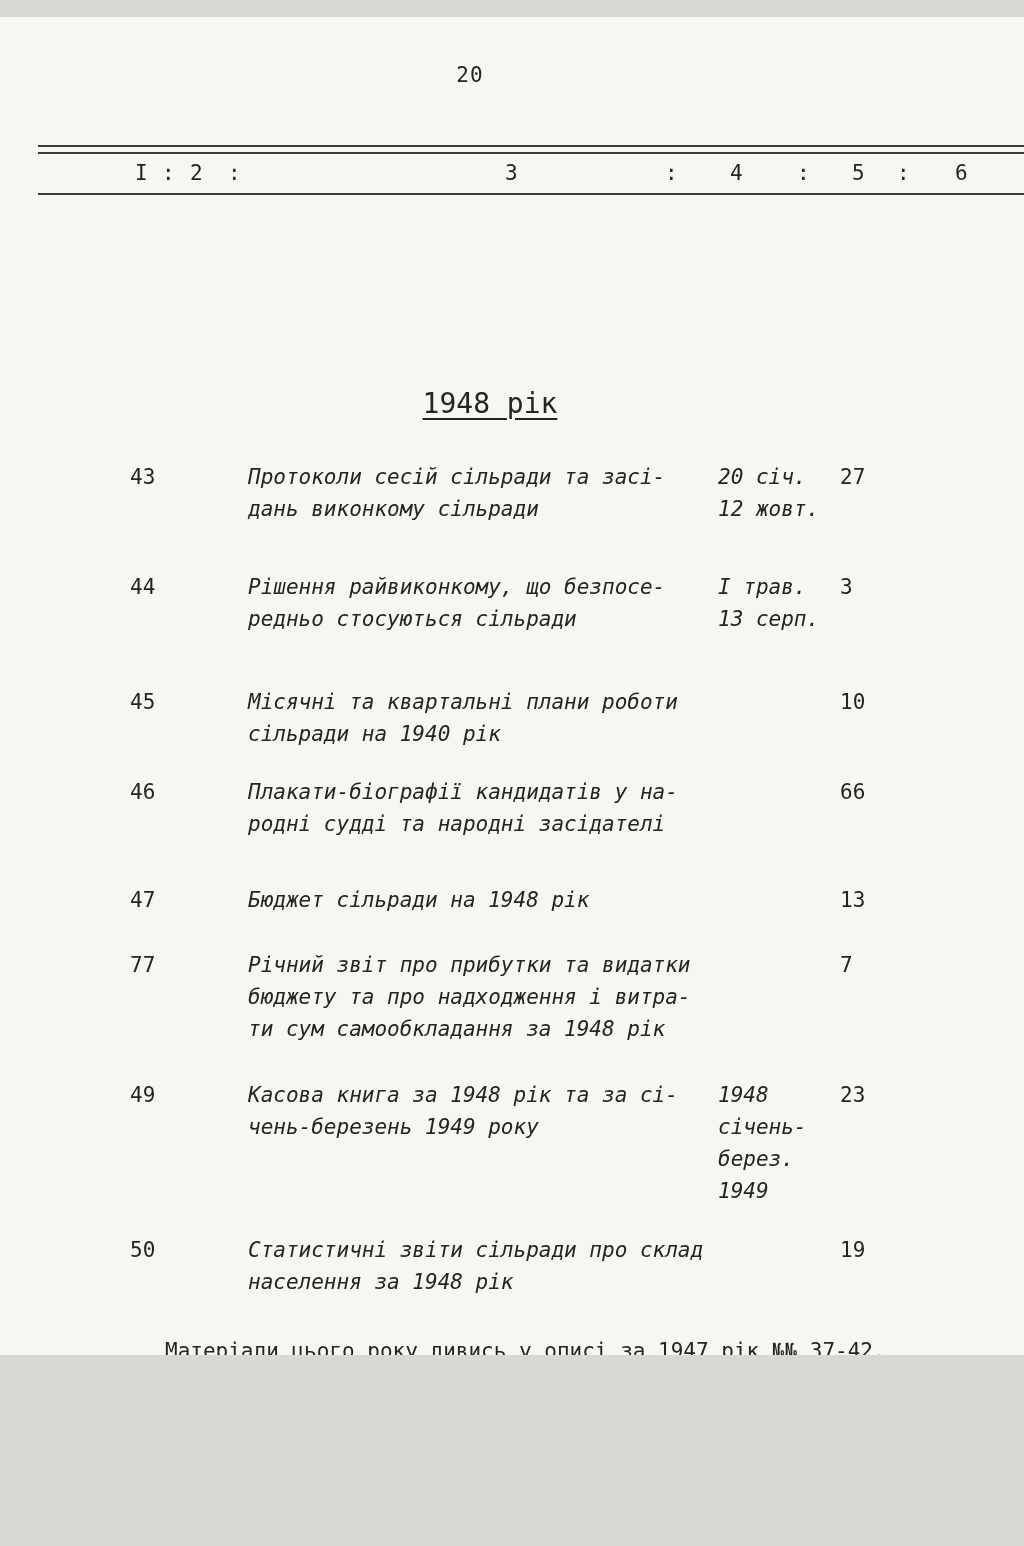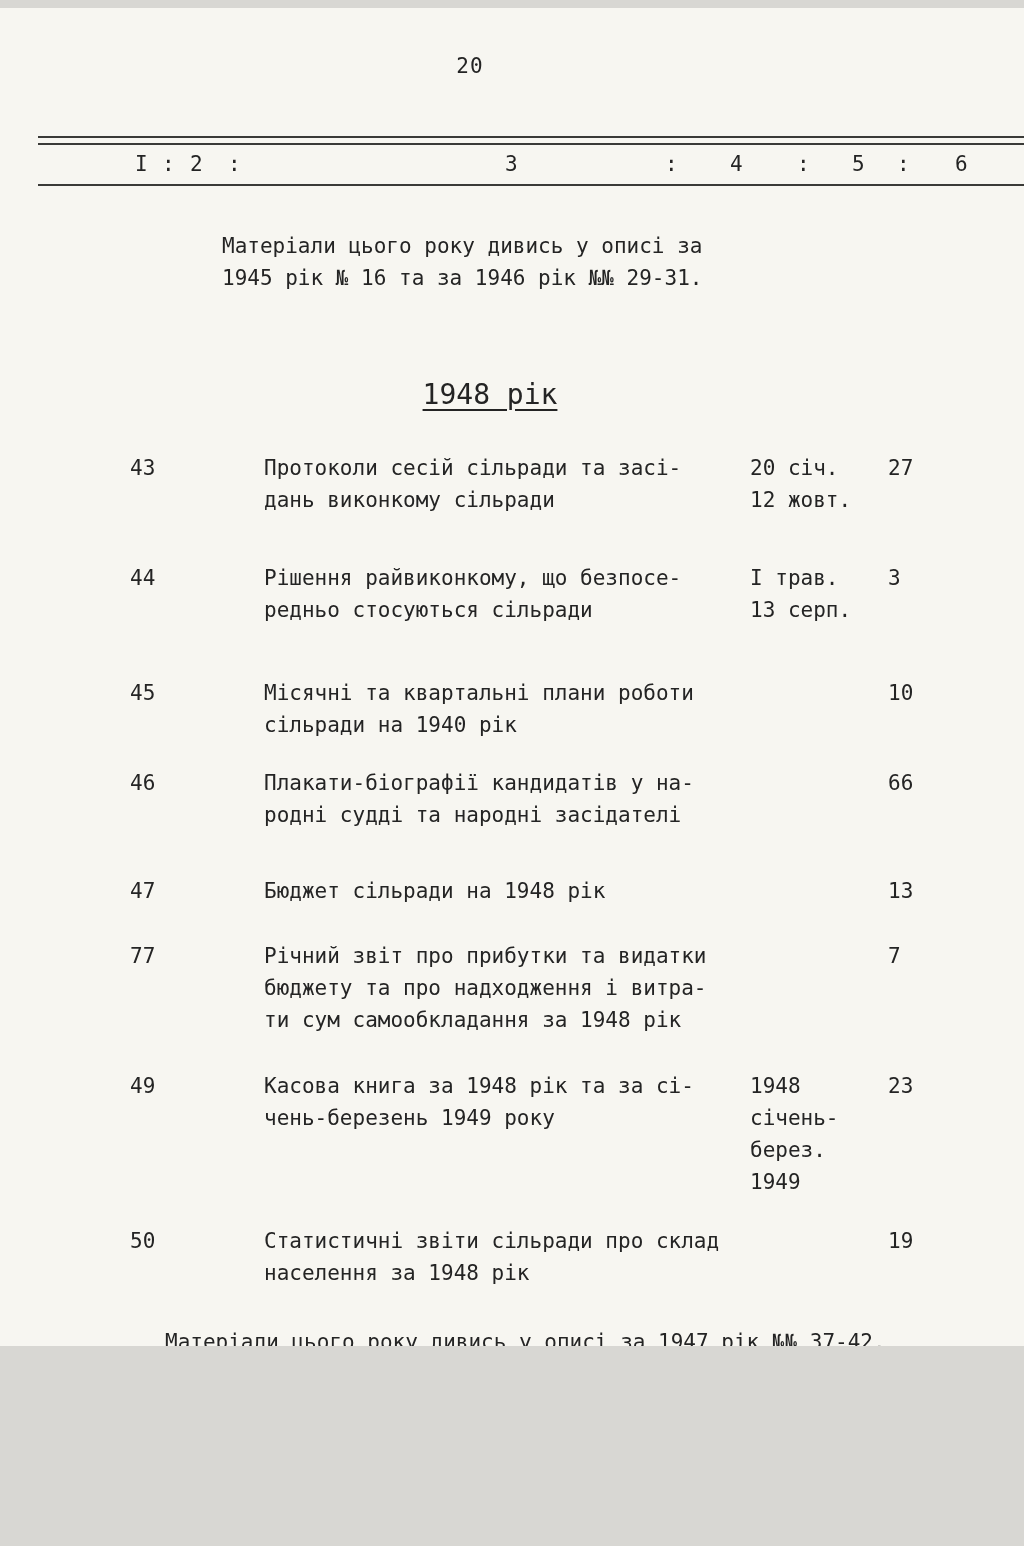--- a/index.html
+++ b/index.html
@@ -4,21 +4,21 @@
 <style>
   html, body {
     margin: 0;
     padding: 0;
     background: #d8d7d3;
   }
   .page {
     position: relative;
     width: 1024px;
     height: 1338px;
-    margin: 8px auto;
+    margin: 17px auto;
     background: #f7f6f1;
     font-family: "DejaVu Sans Mono", monospace;
     color: #242424;
     font-size: 21px;
     overflow: hidden;
   }
   .page-number {
     position: absolute;
     top: 46px;
     left: 370px;
@@ -75,24 +75,24 @@
   .entries {
     position: absolute;
     top: 444px;
     left: 130px;
     width: 762px;
   }
   .entry {
     display: grid;
     grid-template-columns: 118px 470px 122px 52px;
     line-height: 32px;
-    gap: 16px;
   }
   .col-desc, .col-dates {
     white-space: pre-line;
+    font-style: italic;
   }
   .col-count {
   }
   .note-bottom {
     position: absolute;
     top: 1318px;
     left: 165px;
     line-height: 32px;
     white-space: pre-line;
   }
@@ -115,22 +115,20 @@
     <span style="left:665px">:</span>
     <span style="left:730px">4</span>
     <span style="left:797px">:</span>
     <span style="left:852px">5</span>
     <span style="left:897px">:</span>
     <span style="left:955px">6</span>
   </div>
 
   <div class="rule-mid"></div>
 
-  <div class="note-top">Матеріали цього року дивись у описі за
-1945 рік № 16 та за 1946 рік №№ 29-31.</div>
 
   <div class="section-title">1948 рік</div>
 
   <div class="entries">
 
     <div class="entry" style="margin-bottom:46px">
       <div class="col-num">43</div>
       <div class="col-desc">Протоколи сесій сільради та засі-
 дань виконкому сільради</div>
       <div class="col-dates">20 січ.

